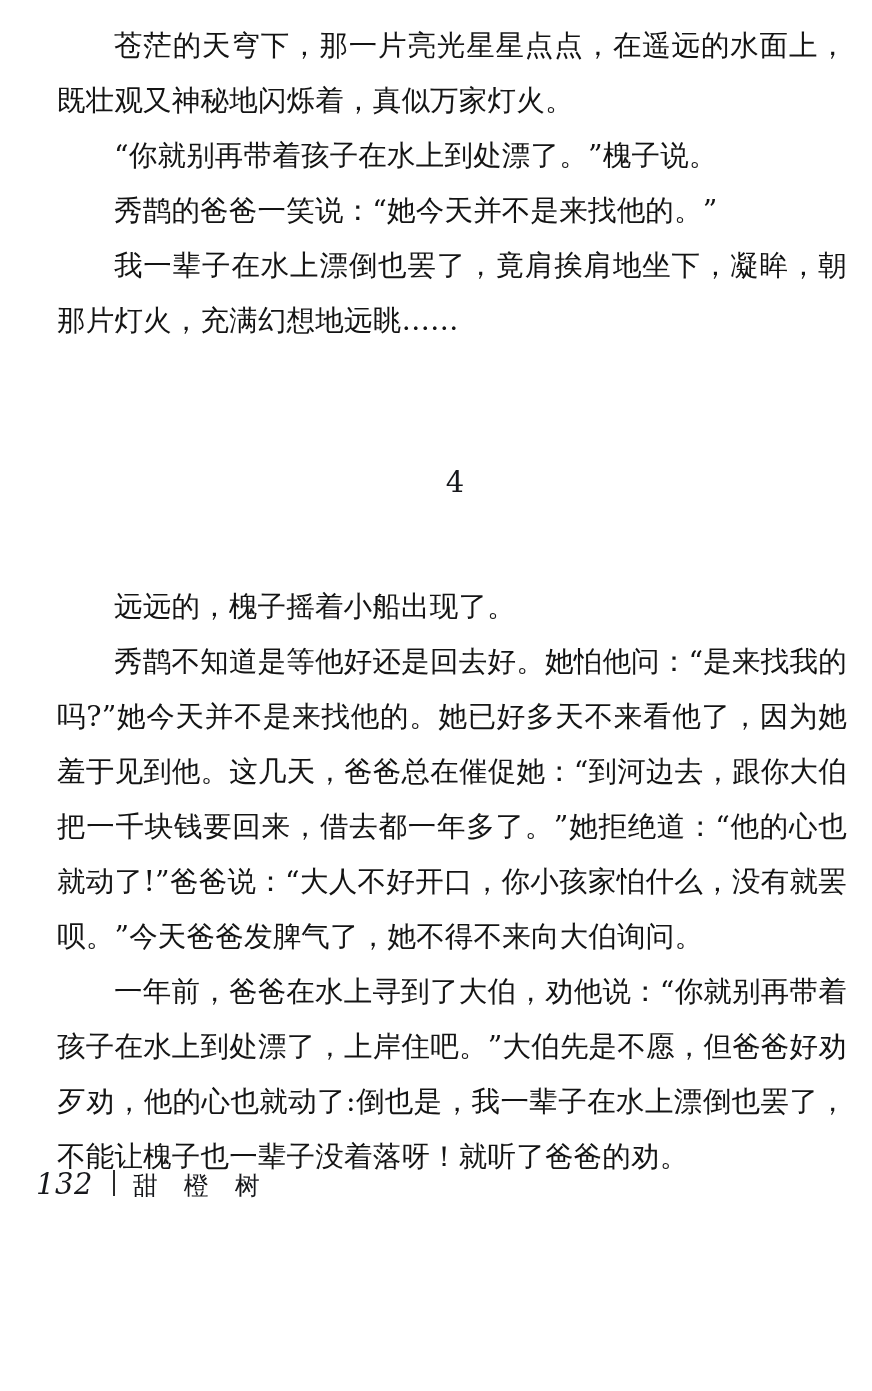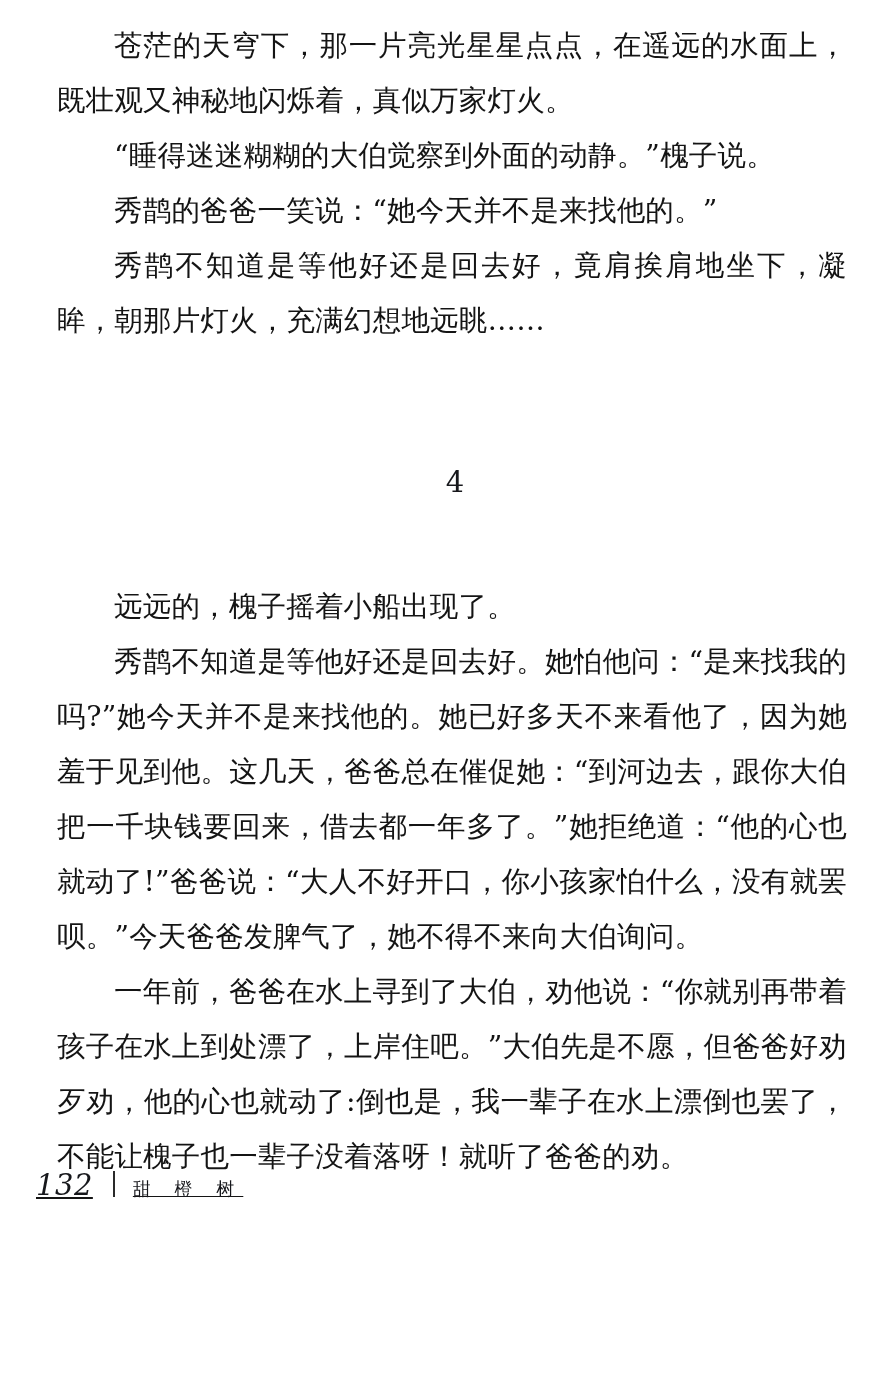--- a/index.html
+++ b/index.html
@@ -63,21 +63,20 @@
     height: 75px;
   }
 
   .footer {
     position: absolute;
     left: 36px;
     bottom: 28px;
     display: flex;
     align-items: baseline;
     gap: 0px;
-    text-decoration: underline;
   }
 
   .footer-page-number {
     font-family: "DejaVu Serif", "Liberation Serif", serif;
     font-style: italic;
     font-size: 29px;
     color: #16171b;
     letter-spacing: 0.5px;
   }
 
@@ -86,36 +85,36 @@
     width: 2px;
     height: 26px;
     background: #2a2a2a;
     margin: 0 18px 0 20px;
     position: relative;
     top: 2px;
   }
 
   .footer-title {
     font-family: "DejaVu Serif", "Liberation Serif", serif;
-    font-size: 18px;
+    font-size: 25px;
     color: #16171b;
     letter-spacing: 9px;
   }
 </style>
 </head>
 <body>
 
 <div class="page">
 
   <div class="text-column">
 
     <p class="para">苍茫的天穹下，那一片亮光星星点点，在遥远的水面上，既壮观又神秘地闪烁着，真似万家灯火。</p>
-    <p class="para">“睡得迷迷糊糊的大伯觉察到外面的动静。”槐子说。</p>
+    <p class="para">“你就别再带着孩子在水上到处漂了。”槐子说。</p>
     <p class="para">秀鹊的爸爸一笑说：“她今天并不是来找他的。”</p>
-    <p class="para">秀鹊不知道是等他好还是回去好，竟肩挨肩地坐下，凝眸，朝那片灯火，充满幻想地远眺……</p>
+    <p class="para">我一辈子在水上漂倒也罢了，竟肩挨肩地坐下，凝眸，朝那片灯火，充满幻想地远眺……</p>
 
     <div class="section-gap"></div>
 
     <div class="section-number">4</div>
 
     <div class="section-gap-after"></div>
 
     <p class="para">远远的，槐子摇着小船出现了。</p>
     <p class="para">秀鹊不知道是等他好还是回去好。她怕他问：“是来找我的吗?”她今天并不是来找他的。她已好多天不来看他了，因为她羞于见到他。这几天，爸爸总在催促她：“到河边去，跟你大伯把一千块钱要回来，借去都一年多了。”她拒绝道：“他的心也就动了!”爸爸说：“大人不好开口，你小孩家怕什么，没有就罢呗。”今天爸爸发脾气了，她不得不来向大伯询问。</p>
     <p class="para">一年前，爸爸在水上寻到了大伯，劝他说：“你就别再带着孩子在水上到处漂了，上岸住吧。”大伯先是不愿，但爸爸好劝歹劝，他的心也就动了:倒也是，我一辈子在水上漂倒也罢了，不能让槐子也一辈子没着落呀！就听了爸爸的劝。</p>

